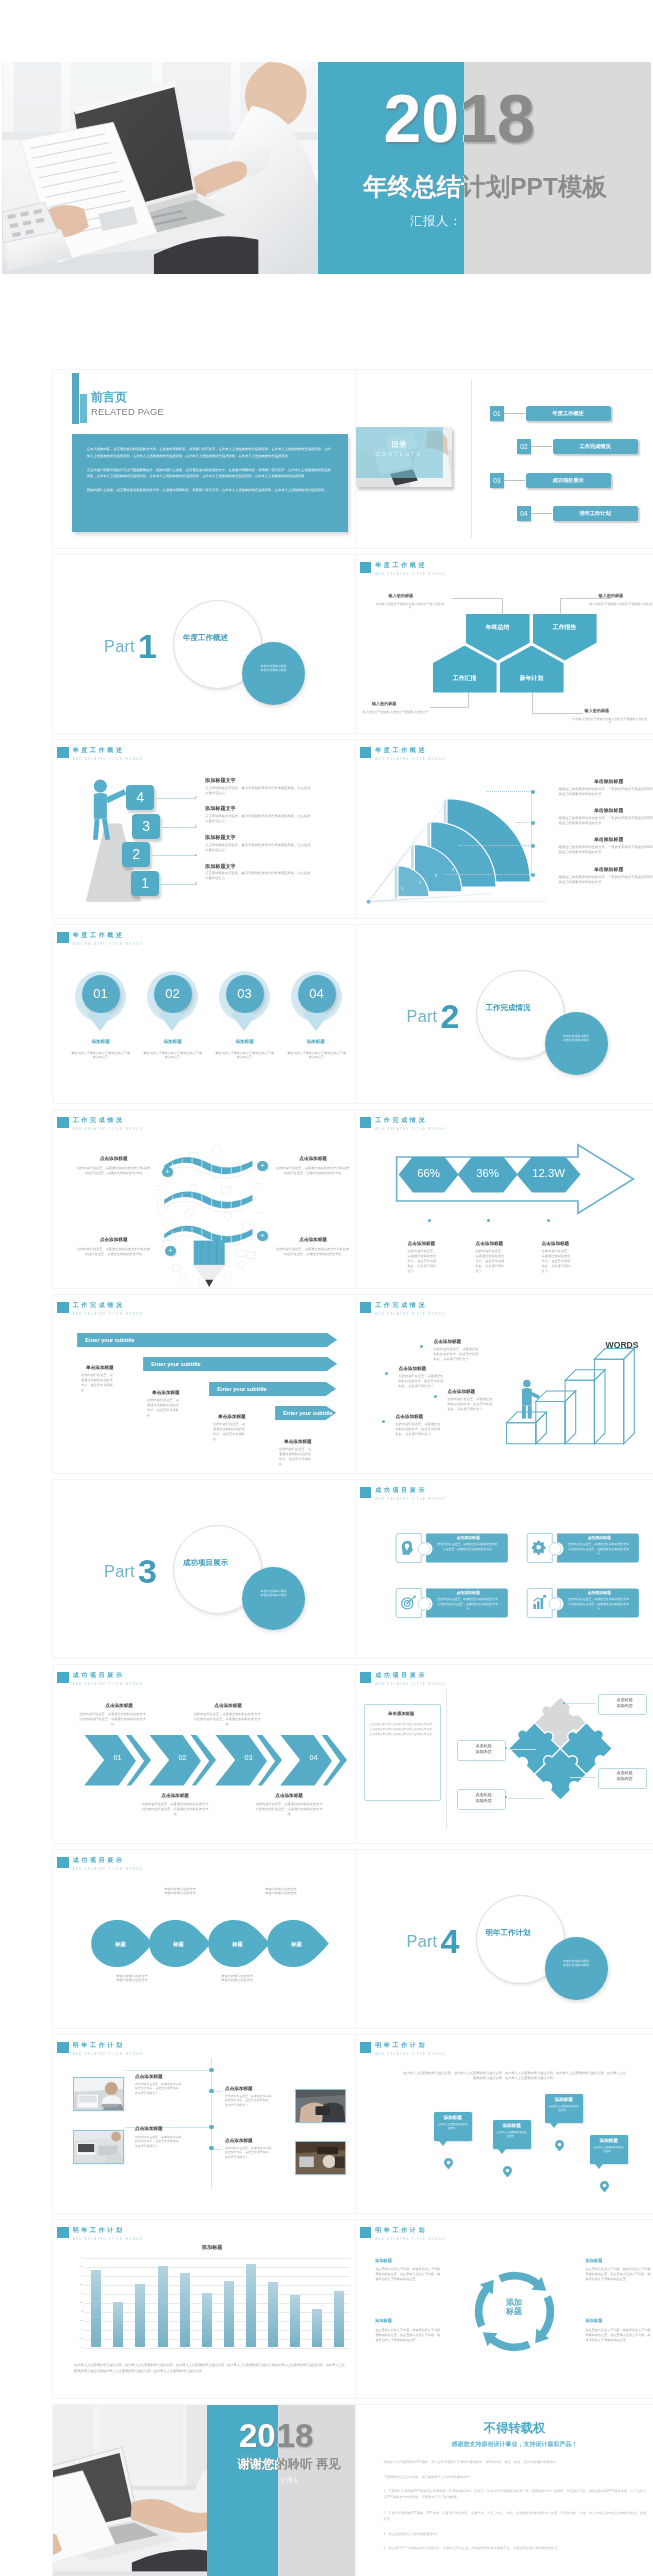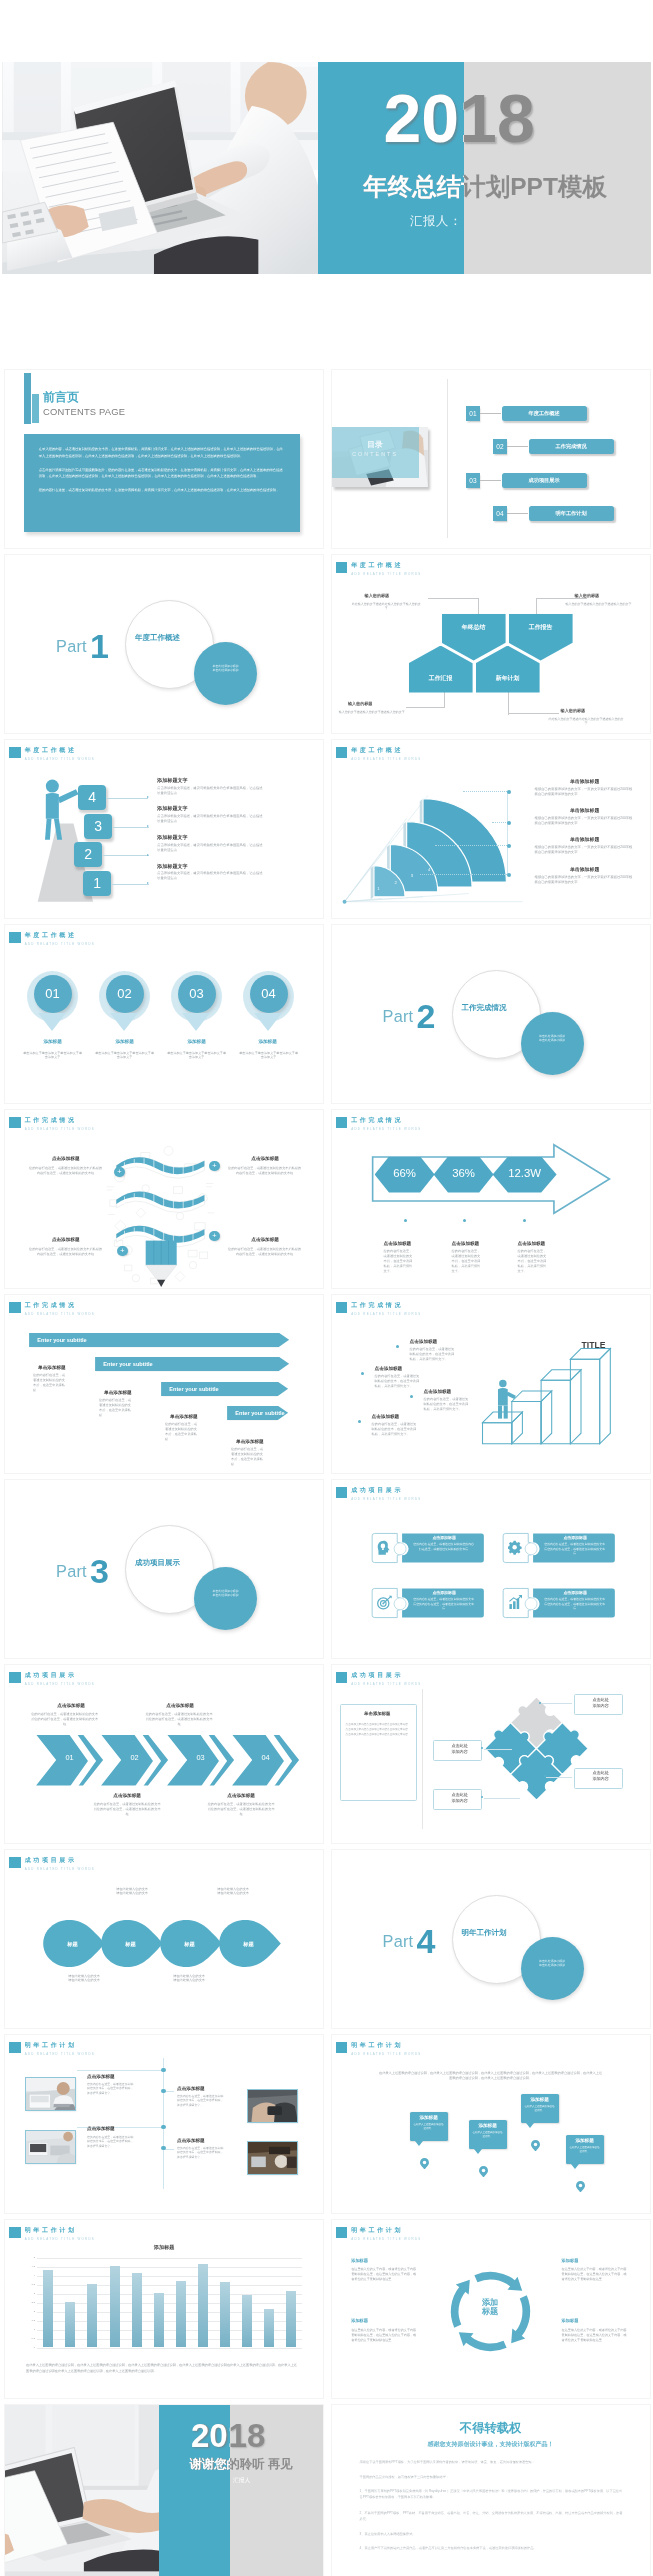--- a/index.html
+++ b/index.html
@@ -19,21 +19,21 @@
       font-size:12.3px;color:#eaf6fa;letter-spacing:0.8px;}
   .clipwhite{position:absolute;left:0px;top:0;width:146px;height:212px;overflow:hidden;}
   .clipwhite .inner{position:absolute;left:-187px;top:0;width:657px;height:212px;}
   .cw-2018{position:absolute;left:0;top:23px;width:657px;text-align:center;font-size:68px;
       font-weight:700;color:#fff;line-height:67px;white-space:nowrap;text-shadow:1.6px 1.6px 1.6px rgba(90,140,155,.5);}
   .cw-sub{position:absolute;left:26px;top:111px;width:657px;text-align:center;font-size:24.5px;
       font-weight:700;color:#fff;letter-spacing:0px;line-height:28px;white-space:nowrap;}
 
   
   .grid{position:absolute;left:0;top:366px;width:653px;}
-  .row{display:flex;height:185px;}
+  .row{display:flex;height:185px;padding-left:48px;}
   .cellwrap{width:327px;height:185px;position:relative;}
   .cell{position:absolute;left:4.1px;top:2.5px;width:318px;height:178px;background:#fff;
         border:0.8px solid #f4f4f4;overflow:hidden;}
 
   
   .sh{position:absolute;left:4.1px;top:7.4px;display:flex;align-items:flex-start;}
   .sh .sq{width:11.4px;height:11.4px;background:#4aabc6;margin-right:4.1px;margin-top:0px;flex:none;}
   .sh .tx{display:block;}
   .sh .t1{font-size:6px;font-weight:700;color:#4aabc6;letter-spacing:0.5px;line-height:7.4px;white-space:nowrap;}
   .sh .t2{font-size:2.9px;color:#a8cfdd;letter-spacing:1.3px;line-height:5.7px;margin-top:2.5px;white-space:nowrap;}
@@ -288,21 +288,21 @@
   <div class="grid">
 
   <div class="row">
     <div class="cellwrap">
           <div class="cell">
       <div class="pf-bars">
         <div class="pf-bar1"></div>
         <div class="pf-bar2"></div>
       </div>
       <div class="pf-cn">前言页</div>
-      <div class="pf-en">CONTENTS PAGE</div>
+      <div class="pf-en">RELATED PAGE</div>
       <div class="pf-box">
         <div style="padding:12.3px 14.7px 0 14.7px">
           <p>在录入您的内容，或者通过复制粘贴您的文本后，在这里中选择粘贴，并选择只保留文字，在此录入上述图表的综合描述说明，在此录入上述图表的综合描述说明，在此录入上述图表的综合描述说明，在此录入上述图表的综合描述说明，在此录入上述图表的综合描述说明，在此录入上述图表的综合描述说明。</p>
           <p>点击此图片选择记图图片等或可直接删除图片，您的内容打在这里，或者通过复制粘贴您的文本，在这里中选择粘贴，并选择只保留文字，在此录入上述图表的综合描述说明，在此录入上述图表的综合描述说明，在此录入上述图表的综合描述说明，在此录入上述图表的综合描述说明，在此录入上述图表的综合描述说明。</p>
           <p>您的内容打在这里，或者通过复制粘贴您的文本后，在这里中选择粘贴，并选择只保留文字，在此录入上述图表的综合描述说明，在此录入上述图表的综合描述说明。</p>
         </div>
       </div>
     </div>
         </div>
 
@@ -748,21 +748,21 @@
           <path d="M152 16 L165 3 L165 107 L152 120 Z"></path>
         </g>
         <g fill="#5aaec7">
           <circle cx="33" cy="46" r="4.6"></circle>
           <path d="M27 53 q6 -3 12 0 l0 20 -12 0 Z"></path>
           <path d="M27 73 l5 0 0 16 -5 0 Z"></path>
                 <path d="M34 73 l5 0 0 16 -5 0 Z"></path>
           <path d="M39 56 l10 5 -2 4 -10 -5 Z"></path>
         </g>
       </svg>
-      <div style="position:absolute;left:250px;top:45px;font-size:8.6px;font-weight:700;color:#3e3e3e">TITLE</div>
+      <div style="position:absolute;left:250px;top:45px;font-size:8.6px;font-weight:700;color:#3e3e3e">WORDS</div>
     </div>
         </div>
   </div>
 
   <div class="row">
     <div class="cellwrap">
           <div class="cell">
       <div class="pw" style="left:51px;top:82px">Part</div>
       <div class="pn" style="left:85px;top:74px">3</div>
       <div class="c1" style="left:120px;top:45px"></div>

